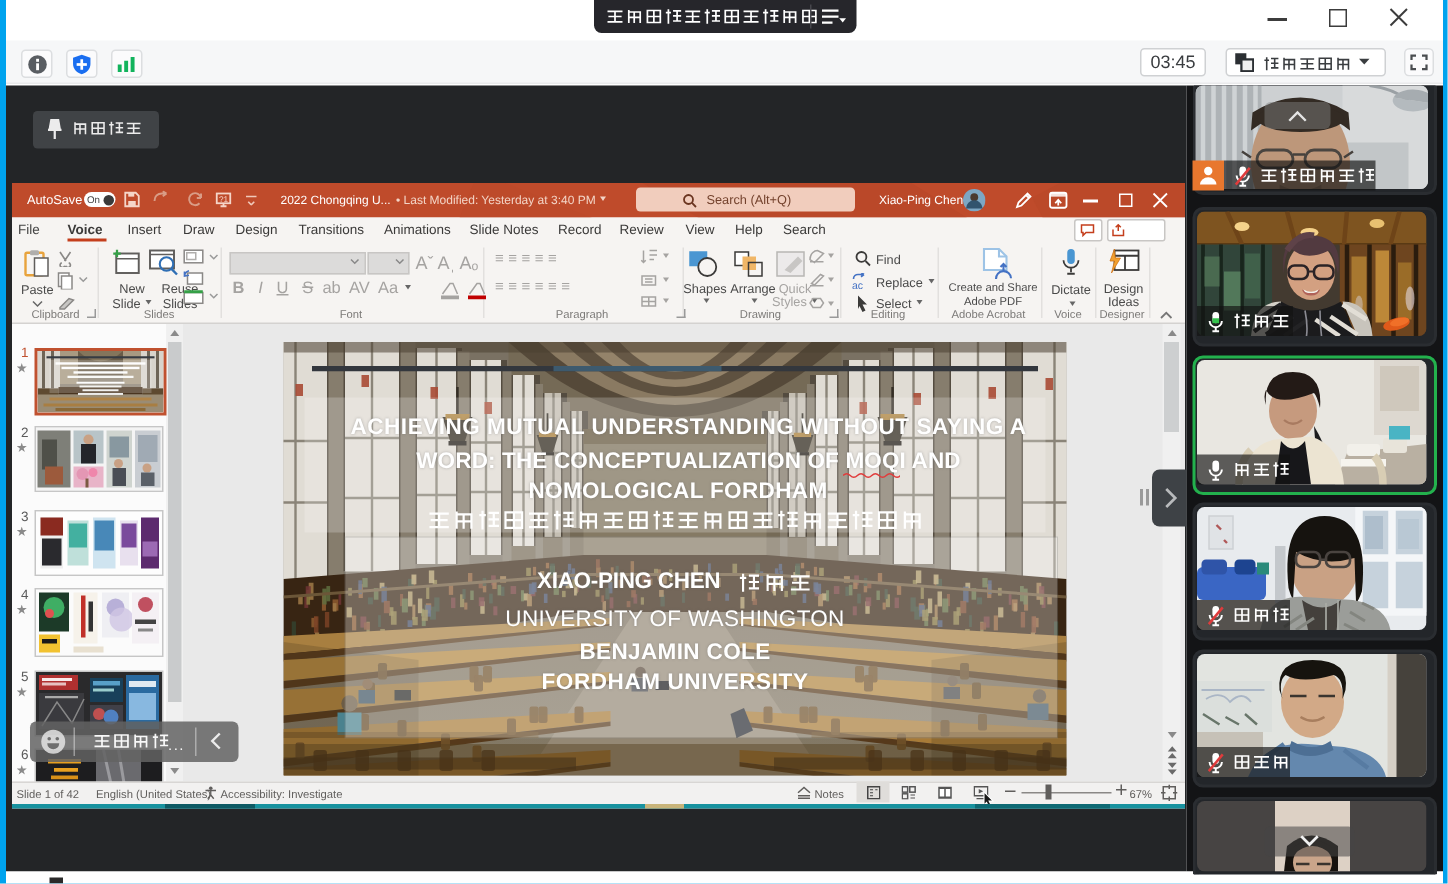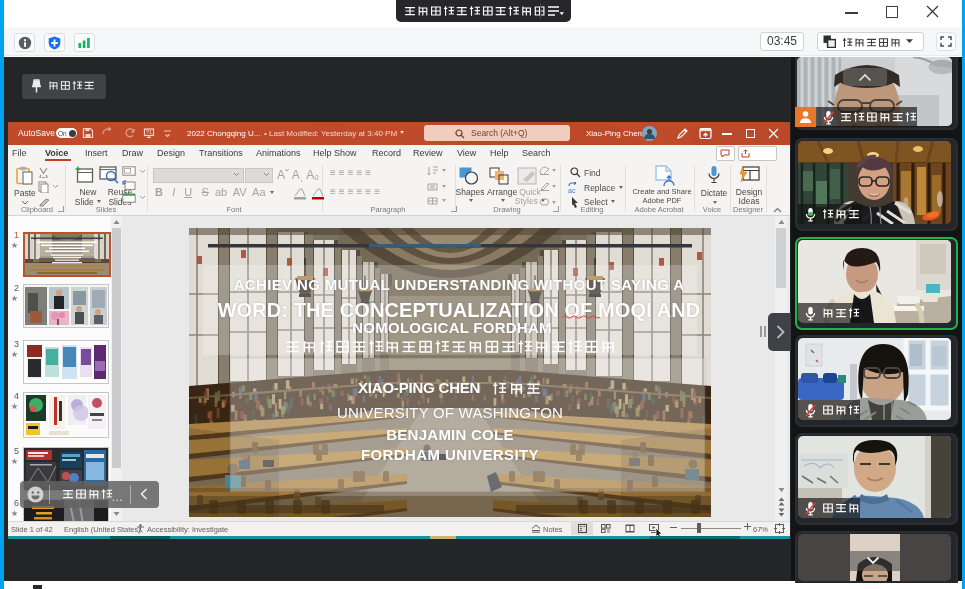--- a/index.html
+++ b/index.html
@@ -172,21 +172,21 @@
     <path d="M1 1l9 9M10 1l-9 9" stroke="#fff" stroke-width="1.2"></path>
   </svg>
 <div class="abs" style="left:8px;top:145px;width:782px;height:17px;background:#f6f4f2"></div>
 <div class="abs" style="left:12px;top:148px;font-size:9px;font-weight:400;color:#444">File</div>
 <div class="abs" style="left:45px;top:148px;font-size:9px;font-weight:600;color:#3b3a39">Voice</div>
 <div class="abs" style="left:85px;top:148px;font-size:9px;font-weight:400;color:#3b3a39">Insert</div>
 <div class="abs" style="left:122px;top:148px;font-size:9px;font-weight:400;color:#3b3a39">Draw</div>
 <div class="abs" style="left:157px;top:148px;font-size:9px;font-weight:400;color:#3b3a39">Design</div>
 <div class="abs" style="left:199px;top:148px;font-size:9px;font-weight:400;color:#3b3a39">Transitions</div>
 <div class="abs" style="left:256px;top:148px;font-size:9px;font-weight:400;color:#3b3a39">Animations</div>
-<div class="abs" style="left:313px;top:148px;font-size:9px;font-weight:400;color:#3b3a39">Help Show</div>
+<div class="abs" style="left:313px;top:148px;font-size:9px;font-weight:400;color:#3b3a39">Slide Notes</div>
 <div class="abs" style="left:372px;top:148px;font-size:9px;font-weight:400;color:#3b3a39">Record</div>
 <div class="abs" style="left:413px;top:148px;font-size:9px;font-weight:400;color:#3b3a39">Review</div>
 <div class="abs" style="left:457px;top:148px;font-size:9px;font-weight:400;color:#3b3a39">View</div>
 <div class="abs" style="left:490px;top:148px;font-size:9px;font-weight:400;color:#3b3a39">Help</div>
 <div class="abs" style="left:522px;top:148px;font-size:9px;font-weight:400;color:#3b3a39">Search</div>
 <div class="abs" style="left:45px;top:159px;width:26px;height:2px;background:#c43e1c"></div>
 <div class="abs" style="left:716px;top:146px;width:17px;height:13px;border:1px solid #c8c6c4;border-radius:2px;background:#fff">
 <svg class="abs" style="left:3px;top:2px" width="10" height="9" viewBox="0 0 10 9">
       <path d="M1 1h8v5H4L2 8V6H1z" fill="none" stroke="#c43e1c" stroke-width="1"></path>
     </svg>
@@ -992,21 +992,21 @@
     <rect x="474" y="272" width="9" height="14" rx="2" fill="#4a3318" opacity="0.75"></rect>
     <rect x="502" y="272" width="9" height="14" rx="2" fill="#4a3318" opacity="0.75"></rect>
     <path d="M0 200 L90 212 L90 289 L0 289 Z" fill="#3c2e16" opacity="0.22"></path>
     <path d="M522 200 L432 212 L432 289 L522 289 Z" fill="#3c2e16" opacity="0.22"></path>
     <rect x="14" y="37" width="494" height="90" fill="#ffffff" opacity="0.22"></rect>
     <rect x="41" y="130" width="475" height="134" fill="#ffffff" opacity="0.30" stroke="#8a8a8a" stroke-width="0.7"></rect>
     <rect x="19" y="16" width="484" height="3.5" fill="#33373d"></rect>
     <rect x="180" y="16" width="112" height="3.5" fill="#3d5a6e"></rect>
   </svg>
 <div class="abs" style="left:198px;top:276px;width:522px;font-size:15px;text-align:center;color:#fff;font-weight:700;font-family:'Liberation Sans',sans-serif;text-shadow:0 0 2px rgba(90,90,90,0.4);letter-spacing:0.35px">ACHIEVING MUTUAL UNDERSTANDING WITHOUT SAYING A</div>
-<div class="abs" style="left:198px;top:299px;width:522px;font-size:20px;text-align:center;color:#fff;font-weight:700;font-family:'Liberation Sans',sans-serif;text-shadow:0 0 2px rgba(90,90,90,0.4);letter-spacing:0.1px">WORD: THE CONCEPTUALIZATION OF MOQI AND</div>
+<div class="abs" style="left:198px;top:299px;width:522px;font-size:15px;text-align:center;color:#fff;font-weight:700;font-family:'Liberation Sans',sans-serif;text-shadow:0 0 2px rgba(90,90,90,0.4);letter-spacing:0.1px">WORD: THE CONCEPTUALIZATION OF MOQI AND</div>
 <div class="abs" style="left:191px;top:319px;width:522px;font-size:15px;text-align:center;color:#fff;font-weight:700;font-family:'Liberation Sans',sans-serif;text-shadow:0 0 2px rgba(90,90,90,0.4);letter-spacing:0.25px">NOMOLOGICAL FORDHAM</div>
 <svg class="abs" style="left:562px;top:315px" width="38" height="4" viewBox="0 0 38 4">
     <path d="M0 2q2.4 -2.4 4.8 0t4.8 0t4.8 0t4.8 0t4.8 0t4.8 0t4.8 0t4.8 0" stroke="#e03c3c" stroke-width="1" fill="none"></path>
   </svg>
 <svg class="abs" style="left:285px;top:339px;opacity:1.0" width="334" height="15.5" viewBox="0 0 334 15.5">
     <use href="#z2" x="0.0" y="0" width="15.5" height="15.5" style="color:#fff"></use>
     <use href="#z3" x="16.6" y="0" width="15.5" height="15.5" style="color:#fff"></use>
     <use href="#z4" x="33.2" y="0" width="15.5" height="15.5" style="color:#fff"></use>
     <use href="#z1" x="49.8" y="0" width="15.5" height="15.5" style="color:#fff"></use>
     <use href="#z2" x="66.4" y="0" width="15.5" height="15.5" style="color:#fff"></use>

